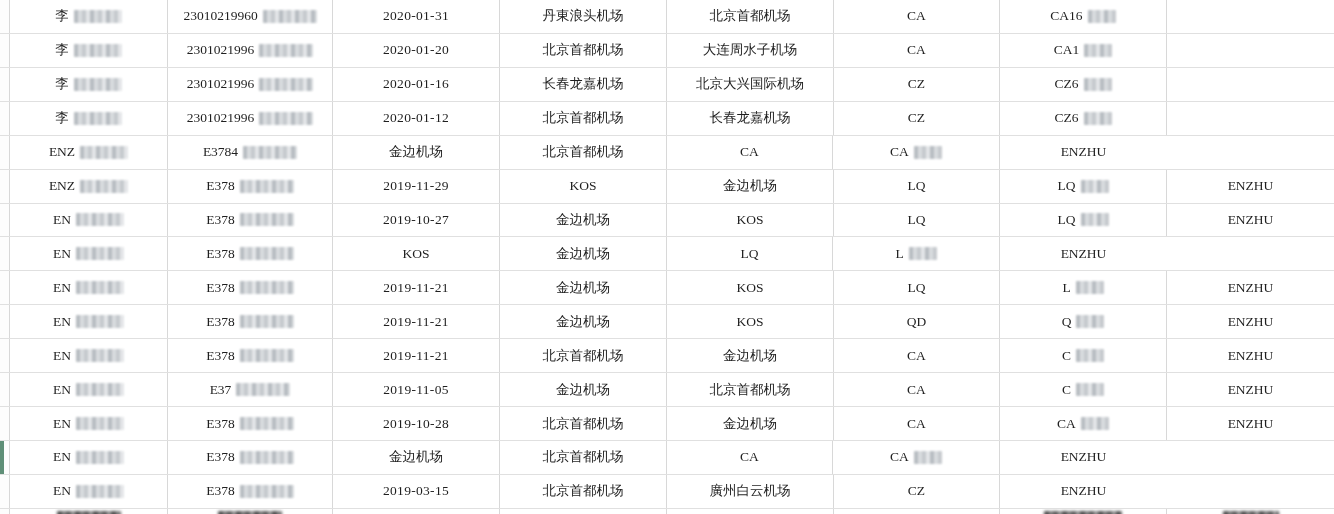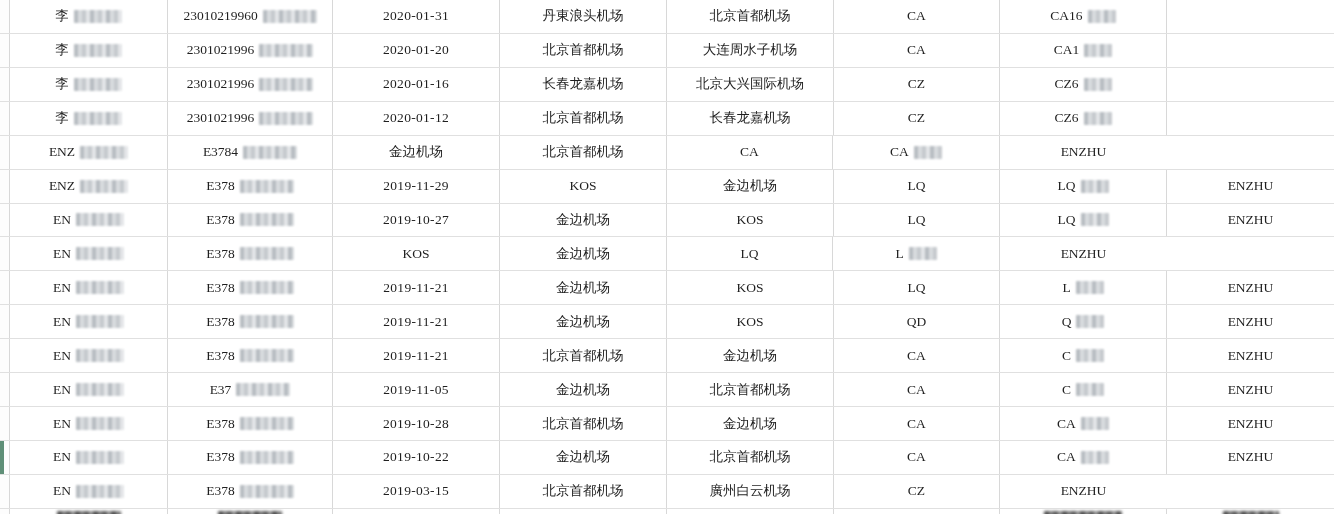--- a/index.html
+++ b/index.html
@@ -376,21 +376,20 @@
       <span class="sel" style="background: rgb(95, 143, 119);"></span>
     </div>
     <div class="cell c-name">
       <span>EN</span>
       <span class="redact w-name"></span>
     </div>
     <div class="cell c-id">
       <span>E378</span>
       <span class="redact w-id"></span>
     </div>
-    <div class="cell c-date">2019-10-22</div>
     <div class="cell c-dep">金边机场</div>
     <div class="cell c-arr">北京首都机场</div>
     <div class="cell c-air">CA</div>
     <div class="cell c-flt">
       <span>CA</span>
       <span class="redact w-flt"></span>
     </div>
     <div class="cell c-pax">ENZHU</div>
   </div>
       <div class="row">

